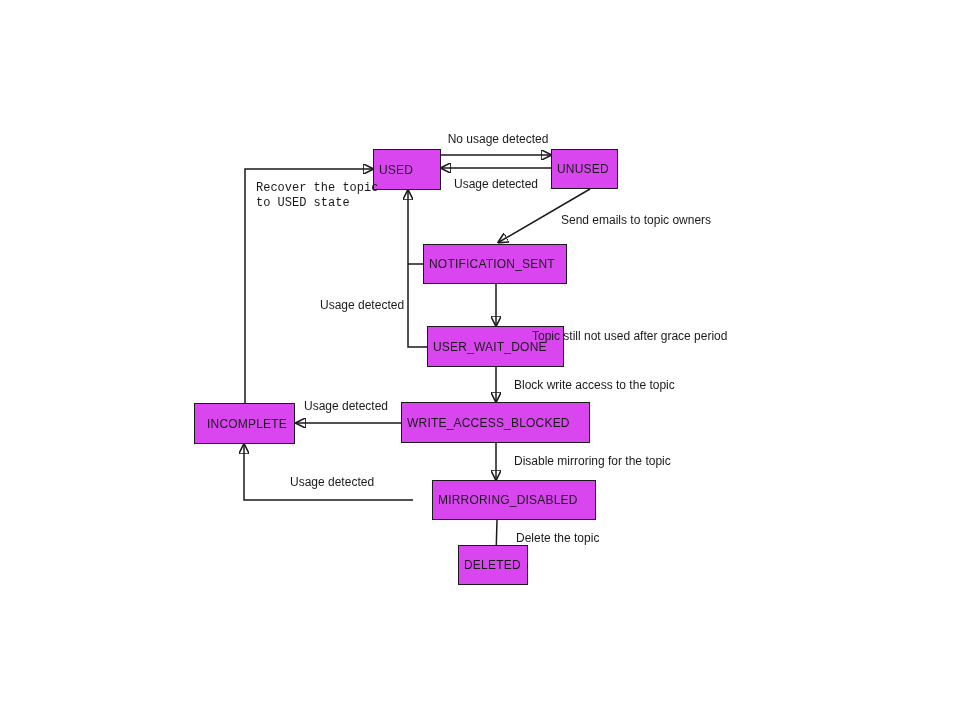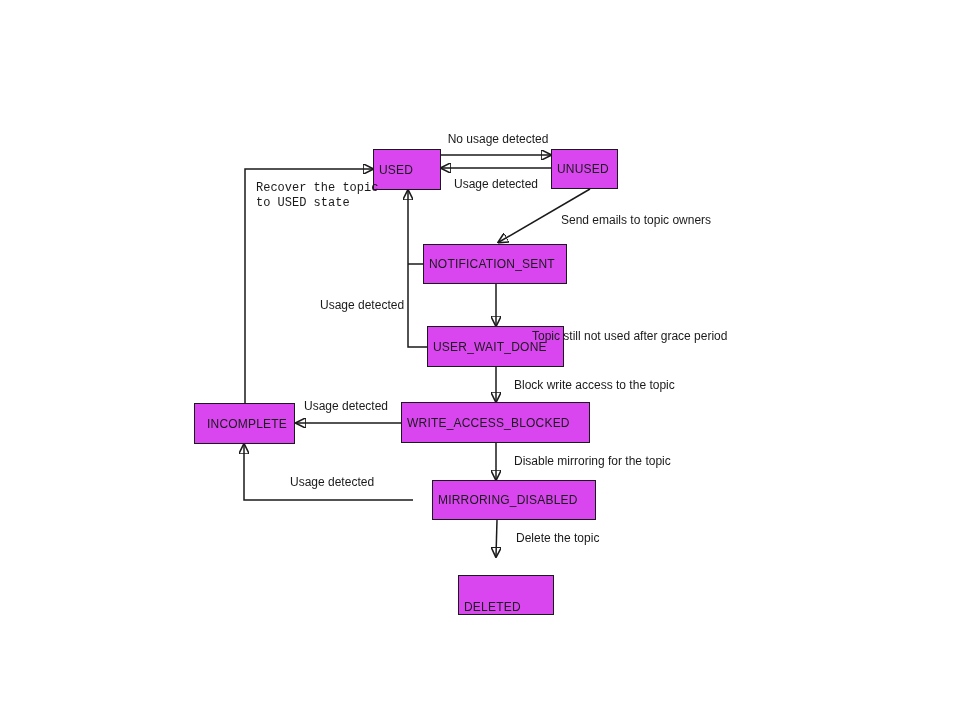--- a/index.html
+++ b/index.html
@@ -54,21 +54,21 @@
   }
 
   
   #node-used                 { left: 373px; top: 149px; width: 68px;  height: 41px; }
   #node-unused               { left: 551px; top: 149px; width: 67px;  height: 40px; }
   #node-notification-sent    { left: 423px; top: 244px; width: 144px; height: 40px; }
   #node-user-wait-done       { left: 427px; top: 326px; width: 137px; height: 41px; }
   #node-write-access-blocked { left: 401px; top: 402px; width: 189px; height: 41px; }
   #node-incomplete           { left: 194px; top: 403px; width: 101px; height: 41px; justify-content: center; }
   #node-mirroring-disabled   { left: 432px; top: 480px; width: 164px; height: 40px; }
-  #node-deleted              { left: 458px; top: 575px; width: 96px;  height: 40px; align-items: flex-end; }
+  #node-deleted              { left: 458px; top: 545px; width: 70px;  height: 40px; }
 
   
   #label-no-usage-detected     { left: 498px; top: 132px; }
   #label-usage-detected-top    { left: 496px; top: 177px; }
   #label-send-emails           { left: 561px; top: 213px; }
   #label-topic-still-not-used  { left: 532px; top: 299px; margin-top: 30px; }
   #label-usage-detected-mid    { left: 320px; top: 298px; }
   #label-block-write-access    { left: 514px; top: 378px; }
   #label-usage-detected-write  { left: 346px; top: 399px; }
   #label-disable-mirroring     { left: 514px; top: 454px; }

